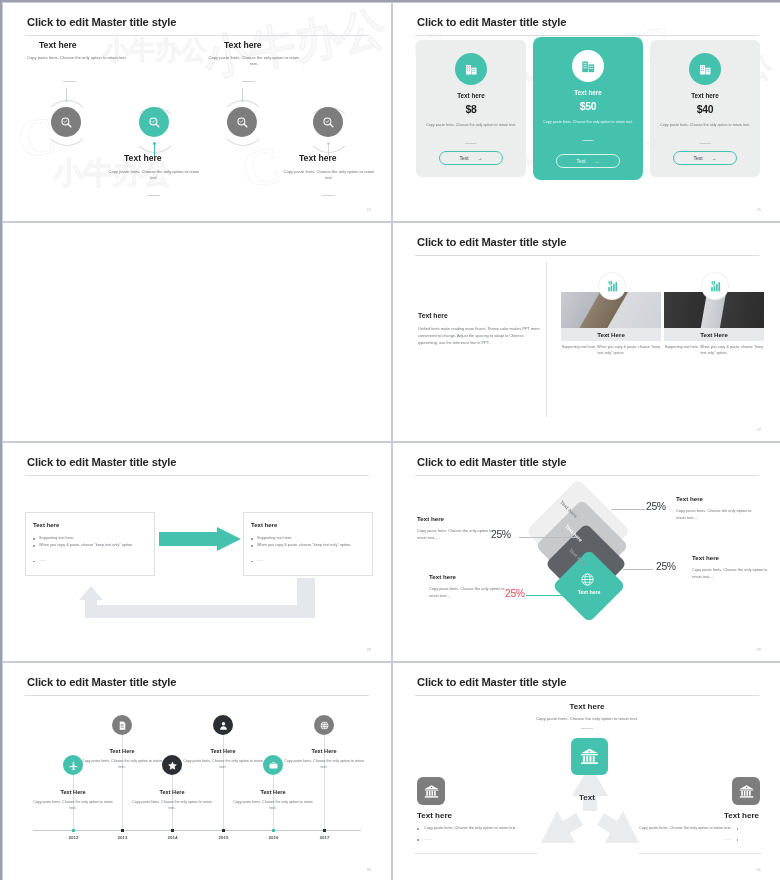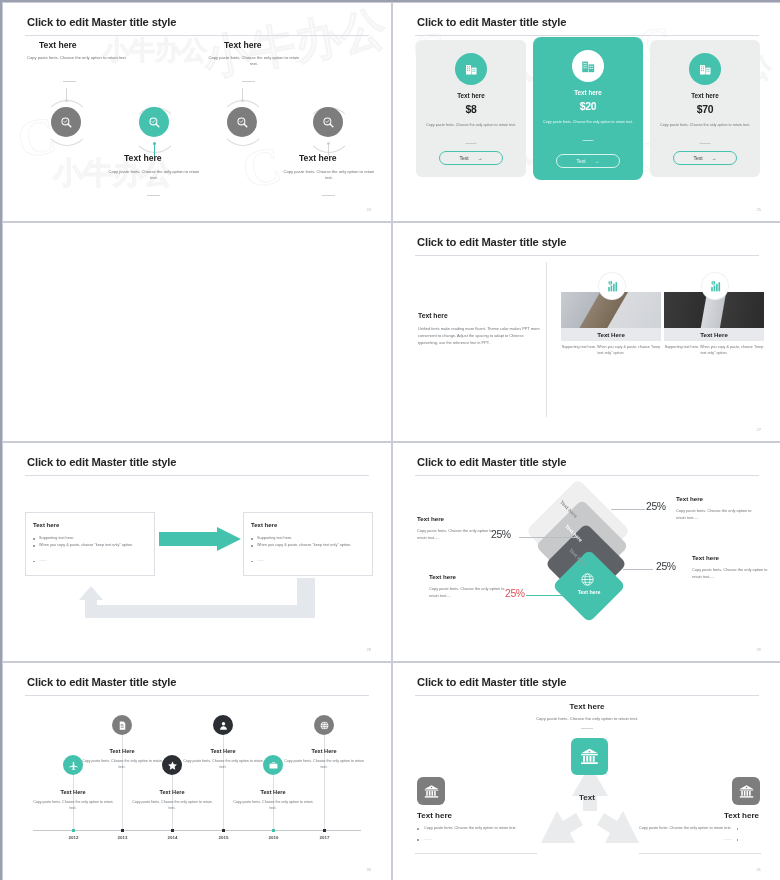--- a/index.html
+++ b/index.html
@@ -232,21 +232,21 @@
               <rect x="7.8" y="10" width="1.6" height="1.6" fill="#fff"></rect>
         <rect x="5" y="13" width="1.6" height="1.6" fill="#fff"></rect>
               <rect x="7.8" y="13" width="1.6" height="1.6" fill="#fff"></rect>
         <rect x="13.6" y="11" width="1.6" height="1.6" fill="#fff"></rect>
               <rect x="16.4" y="11" width="1.6" height="1.6" fill="#fff"></rect>
         <rect x="13.6" y="14" width="1.6" height="1.6" fill="#fff"></rect>
               <rect x="16.4" y="14" width="1.6" height="1.6" fill="#fff"></rect>
       </svg>
     </div>
     <div class="ch">Text here</div>
-    <div class="cp">$20</div>
+    <div class="cp">$50</div>
     <div class="cb">Copy paste fonts. Choose the only option to retain text.</div>
     <div class="cdash"></div>
     <div class="btn">
             <span>Text</span>
             <span class="ar">→</span>
           </div>
   </div>
 
   <div class="card" style="left:257px;">
     <div class="ic">
@@ -259,21 +259,21 @@
               <rect x="7.8" y="10" width="1.6" height="1.6" fill="#45c2ae"></rect>
         <rect x="5" y="13" width="1.6" height="1.6" fill="#45c2ae"></rect>
               <rect x="7.8" y="13" width="1.6" height="1.6" fill="#45c2ae"></rect>
         <rect x="13.6" y="11" width="1.6" height="1.6" fill="#45c2ae"></rect>
               <rect x="16.4" y="11" width="1.6" height="1.6" fill="#45c2ae"></rect>
         <rect x="13.6" y="14" width="1.6" height="1.6" fill="#45c2ae"></rect>
               <rect x="16.4" y="14" width="1.6" height="1.6" fill="#45c2ae"></rect>
       </svg>
     </div>
     <div class="ch">Text here</div>
-    <div class="cp">$70</div>
+    <div class="cp">$40</div>
     <div class="cb">Copy paste fonts. Choose the only option to retain text.</div>
     <div class="cdash"></div>
     <div class="btn">
             <span>Text</span>
             <span class="ar">→</span>
           </div>
   </div>
 
   <div class="pgnum">25</div>
 </div>

